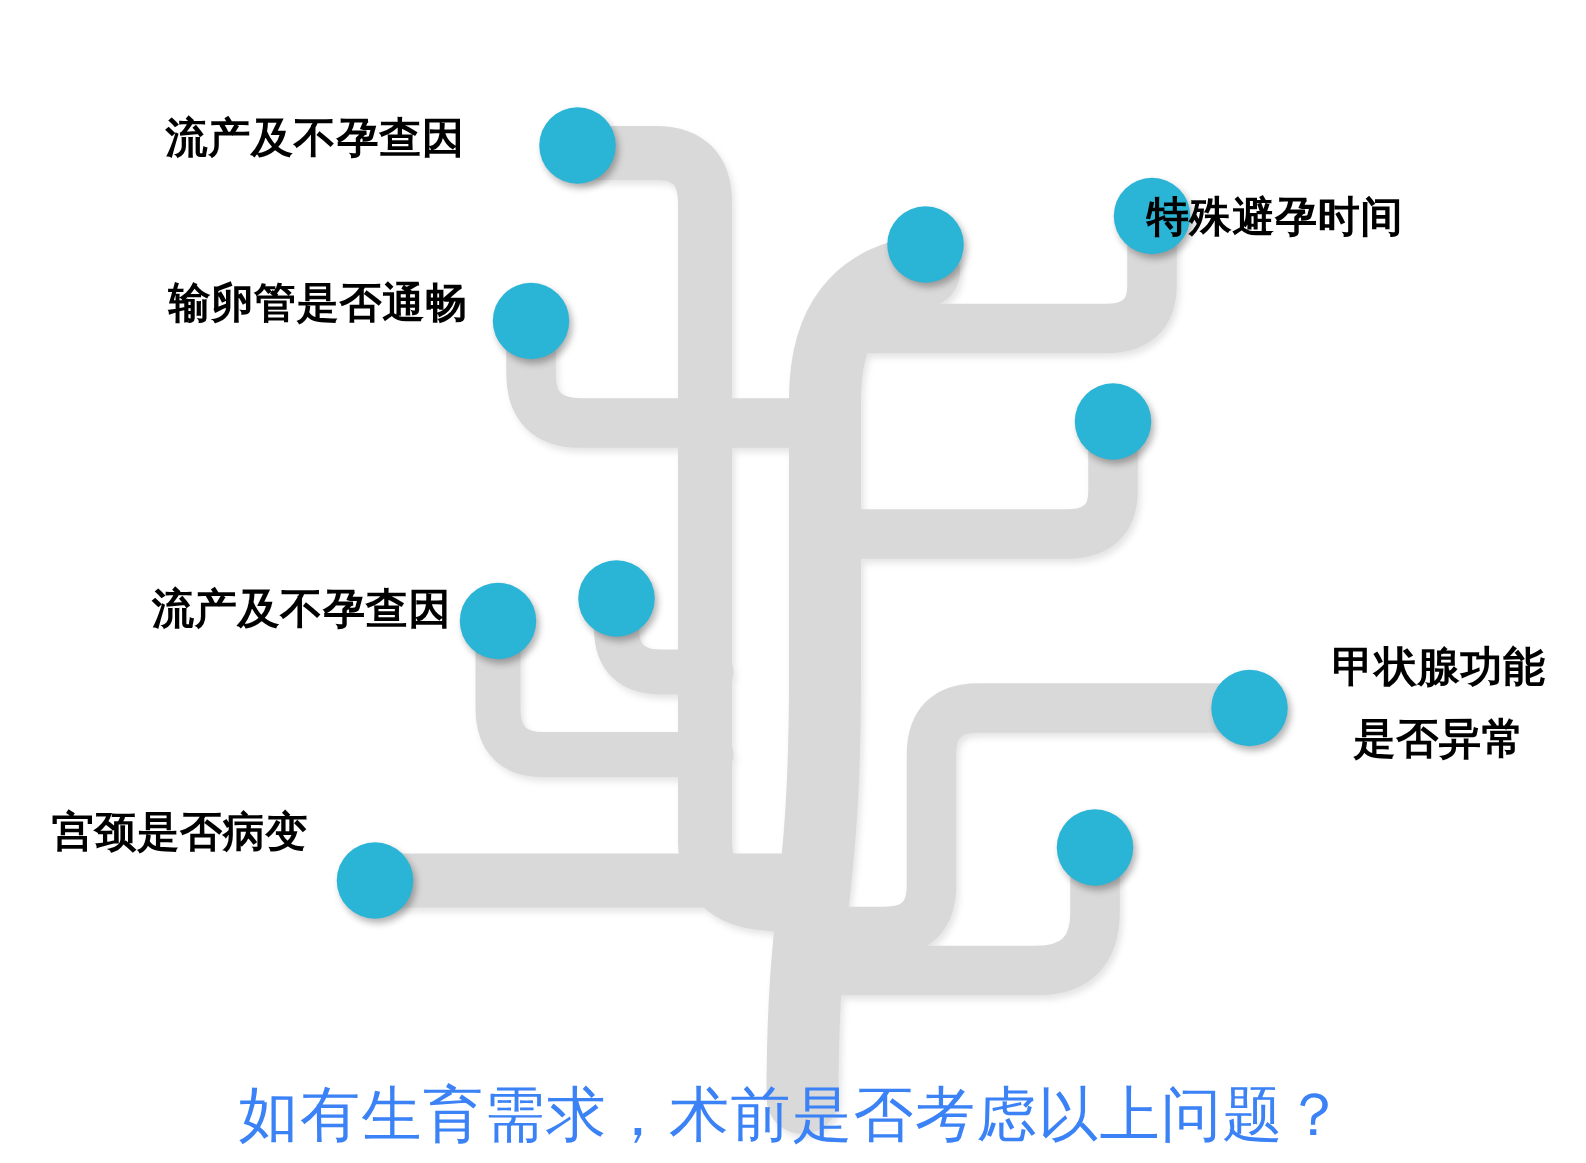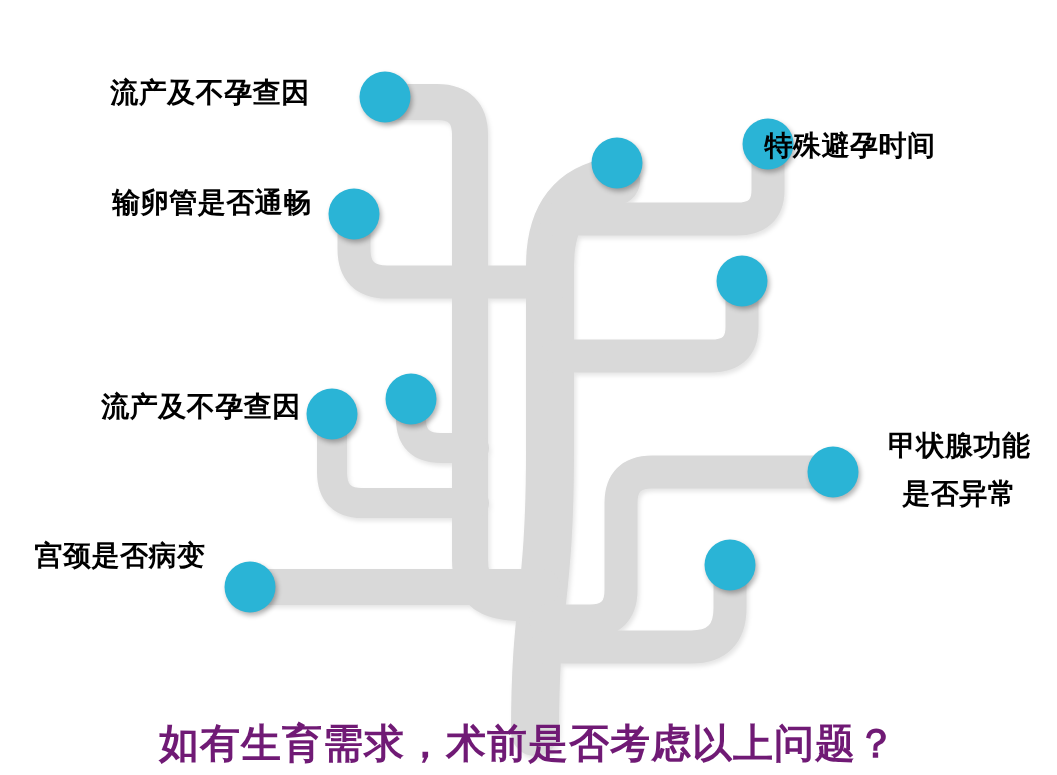--- a/index.html
+++ b/index.html
@@ -64,24 +64,24 @@
   .l5 { left: 405px; top: 320px; }
   .l6 { left: 201px; top: 387px; }
   .l7 { left: 888px; top: 402px; transform: none; text-align: center; line-height: 48px; }
   .l8 { left: 883px; top: 540px; }
   .l9 { left: 120px; top: 536px; }
   .headline {
     position: absolute;
     left: 528px;
     top: 723px;
     transform: translate(-50%, -50%);
-    color: #701a75;
+    color: #3b82f6;
     font-family: "Liberation Sans", "DejaVu Sans", sans-serif;
     font-size: 40px;
-    font-weight: 700;
+    font-weight: 400;
     letter-spacing: 1px;
     white-space: nowrap;
   }
 </style>
 </head>
 <body>
 
 <div class="stage">
 
   <svg class="tree" viewBox="0 0 1057 775">

